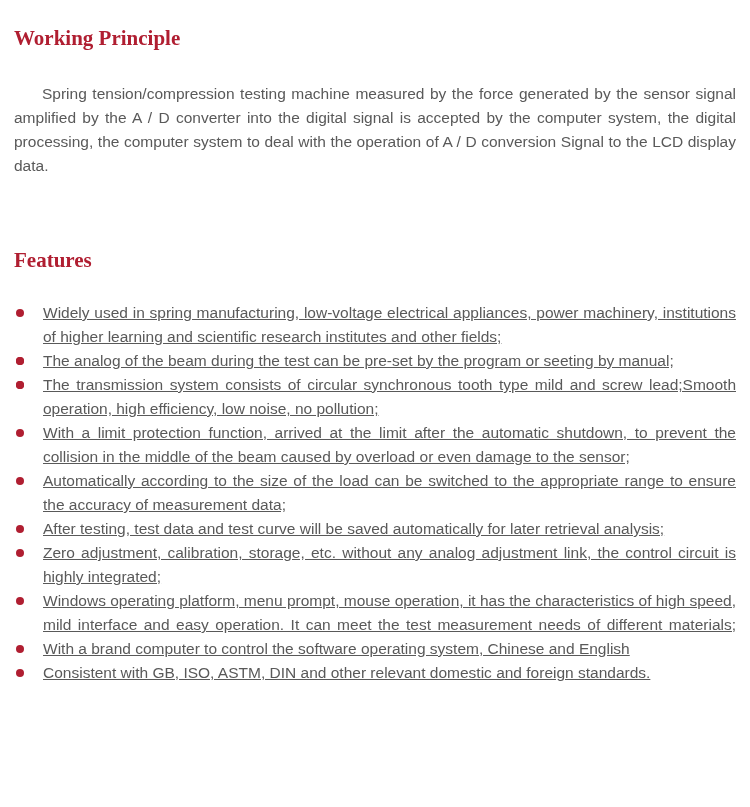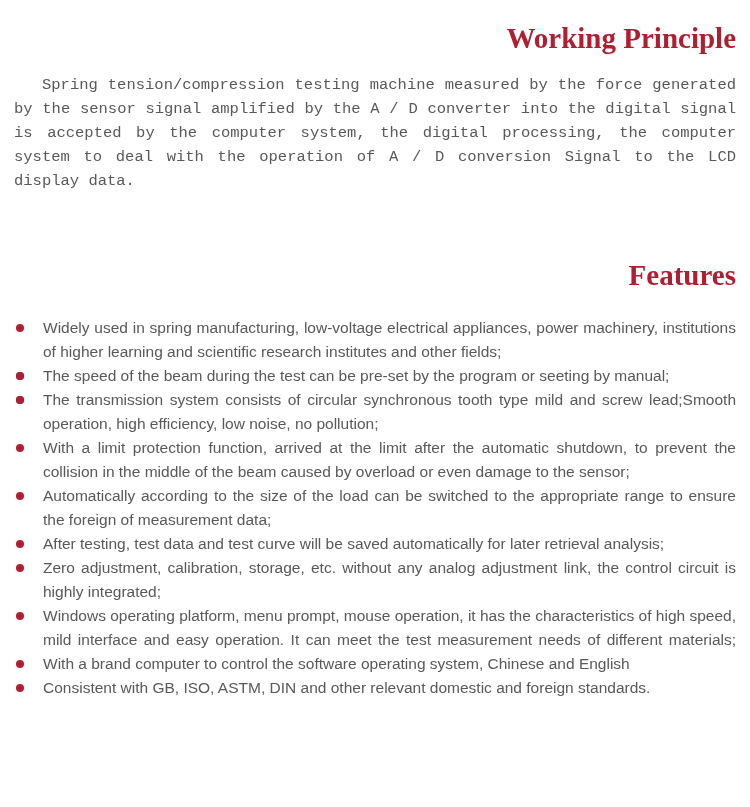--- a/index.html
+++ b/index.html
@@ -14,39 +14,38 @@
   }
   .page {
     padding: 0 14px;
     box-sizing: border-box;
     width: 750px;
     height: 807px;
   }
   h2.section-heading {
     font-family: "Liberation Serif", "DejaVu Serif", serif;
     font-weight: 700;
-    font-size: 29px;
+    font-size: 21px;
     line-height: 25px;
     color: var(--accent, #b01e31);
     margin: 0;
-    text-align: right;
   }
   h2.first-heading { margin-top: 26px; }
   h2.second-heading { margin-top: 70px; }
   p.intro {
-    margin: 22px 0 0 0;
+    margin: 31px 0 0 0;
     line-height: 24px;
     text-align: justify;
     text-indent: 28px;
-    font-family: Liberation Mono, monospace;
   }
   ul.features-list {
     list-style: none;
     margin: 28px 0 0 0;
     padding: 0;
+    text-decoration: underline;
   }
   ul.features-list li {
     position: relative;
     padding-left: 29px;
     line-height: 24px;
     text-align: justify;
   }
   
   ul.features-list li:nth-child(10) { text-align-last: justify; }
   .bullet {
@@ -66,25 +65,25 @@
 
   <h2 class="section-heading first-heading">Working Principle</h2>
 
   <p class="intro">Spring tension/compression testing machine measured by the force generated by the sensor signal amplified by the A / D converter into the digital signal is accepted by the computer system, the digital processing, the computer system to deal with the operation of A / D conversion Signal to the LCD display data.</p>
 
   <h2 class="section-heading second-heading">Features</h2>
 
   <ul class="features-list">
       <li><span class="bullet"></span><span class="li-text">Widely used in spring manufacturing, low-voltage electrical appliances, power machinery, institutions of higher learning and scientific research institutes and other fields;</span></li>
       <li><span class="bullet"></span></li>
-      <li><span class="bullet"></span><span class="li-text">The speed of the beam during the test can be pre-set by the program or seeting by manual;</span></li>
+      <li><span class="bullet"></span><span class="li-text">The analog of the beam during the test can be pre-set by the program or seeting by manual;</span></li>
       <li><span class="bullet"></span></li>
       <li><span class="bullet"></span><span class="li-text">The transmission system consists of circular synchronous tooth type mild and screw lead;Smooth operation, high efficiency, low noise, no pollution;</span></li>
       <li><span class="bullet"></span><span class="li-text">With a limit protection function, arrived at the limit after the automatic shutdown, to prevent the collision in the middle of the beam caused by overload or even damage to the sensor;</span></li>
-      <li><span class="bullet"></span><span class="li-text">Automatically according to the size of the load can be switched to the appropriate range to ensure the foreign of measurement data;</span></li>
+      <li><span class="bullet"></span><span class="li-text">Automatically according to the size of the load can be switched to the appropriate range to ensure the accuracy of measurement data;</span></li>
       <li><span class="bullet"></span><span class="li-text">After testing, test data and test curve will be saved automatically for later retrieval analysis;</span></li>
       <li><span class="bullet"></span><span class="li-text">Zero adjustment, calibration, storage, etc. without any analog adjustment link, the control circuit is highly integrated;</span></li>
       <li><span class="bullet"></span><span class="li-text">Windows operating platform, menu prompt, mouse operation, it has the characteristics of high speed, mild interface and easy operation. It can meet the test measurement needs of different materials;</span></li>
       <li><span class="bullet"></span><span class="li-text">With a brand computer to control the software operating system, Chinese and English</span></li>
       <li><span class="bullet"></span><span class="li-text">Consistent with GB, ISO, ASTM, DIN and other relevant domestic and foreign standards.</span></li>
     </ul>
 
 </div>
 
 </body></html>

